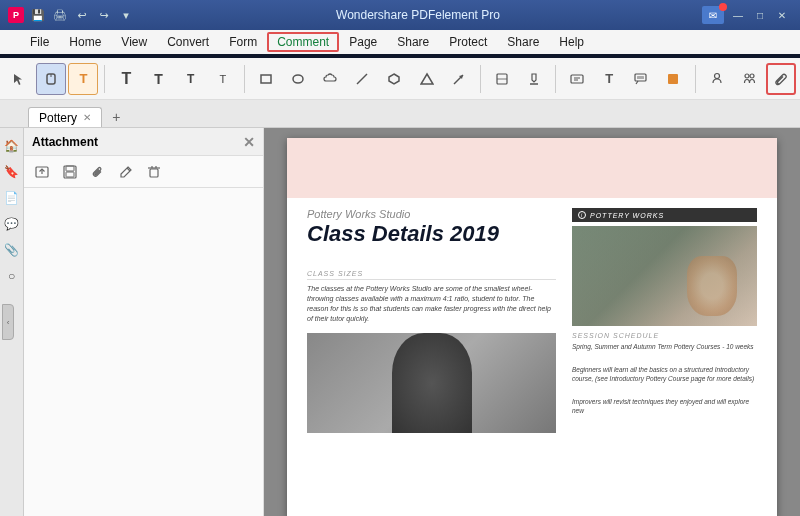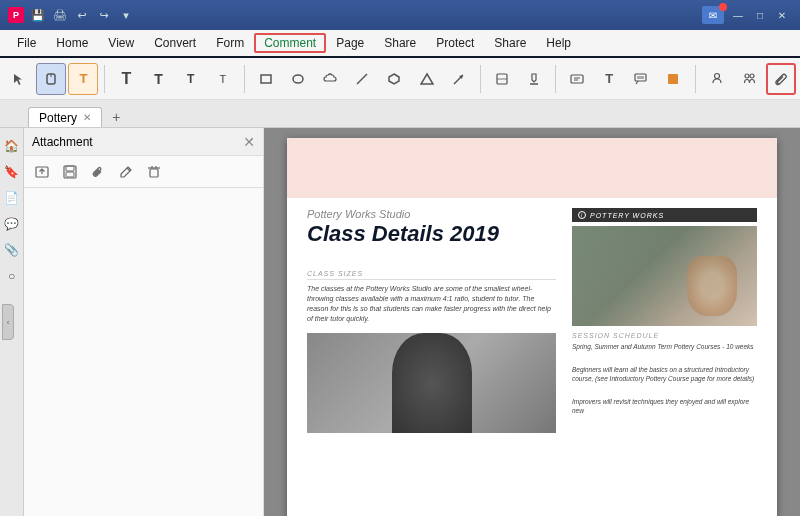--- a/index.html
+++ b/index.html
@@ -23,24 +23,24 @@
     .win-btn { width: 20px; height: 16px; display: flex; align-items: center; justify-content: center; color: #cdd; font-size: 10px; cursor: pointer; }
     
     .title-right { display: flex; align-items: center; gap: 4px; }
     .email-icon { width: 22px; height: 18px; background: #4a7acc; border-radius: 2px; display: flex; align-items: center; justify-content: center; color: white; font-size: 10px; position: relative; }
     .email-badge { position: absolute; top: -3px; right: -3px; width: 8px; height: 8px; background: #ff4444; border-radius: 50%; }
 
     
     .menu-bar {
       height: 28px;
       background: #f5f5f5;
-      border-bottom: 2px solid #0f172a;
-      display: flex;
-      align-items: center;
-      padding: 0 7px;
+      border-bottom: 4px solid #0f172a;
+      display: flex;
+      align-items: center;
+      padding: 0 20px;
     }
     .menu-item {
       padding: 3px 10px;
       font-size: 12px;
       cursor: pointer;
       border-radius: 2px;
       color: #222;
     }
     .menu-item.active {
       border: 2px solid #e05050;
@@ -125,21 +125,21 @@
     }
     .sidebar-header {
       height: 28px;
       background: #f0f0f0;
       border-bottom: 1px solid #ddd;
       display: flex;
       align-items: center;
       justify-content: space-between;
       padding: 0 8px;
       font-size: 12px;
-      font-weight: 400;
+      font-weight: 700;
     }
     .sidebar-close { font-size: 14px; color: #888; cursor: pointer; }
     .sidebar-toolbar {
       height: 32px;
       border-bottom: 1px solid #ddd;
       display: flex;
       align-items: center;
       padding: 0 6px;
       gap: 4px;
     }
@@ -275,20 +275,21 @@
 
 <div class="title-bar">
   <div class="title-bar-left">
     <div class="title-bar-icon">P</div>
     <div class="tb-icon">💾</div>
     <div class="tb-icon">🖨</div>
     <div class="tb-icon">↩</div>
     <div class="tb-icon">↪</div>
     <div class="tb-icon">▾</div>
   </div>
+  <div class="title-text">Wondershare PDFelement Pro</div>
   <div class="title-right">
     <div class="email-icon">
       ✉
       <div class="email-badge"></div>
     </div>
     <div class="window-controls">
       <div class="win-btn">—</div>
       <div class="win-btn">□</div>
       <div class="win-btn close">✕</div>
     </div>

